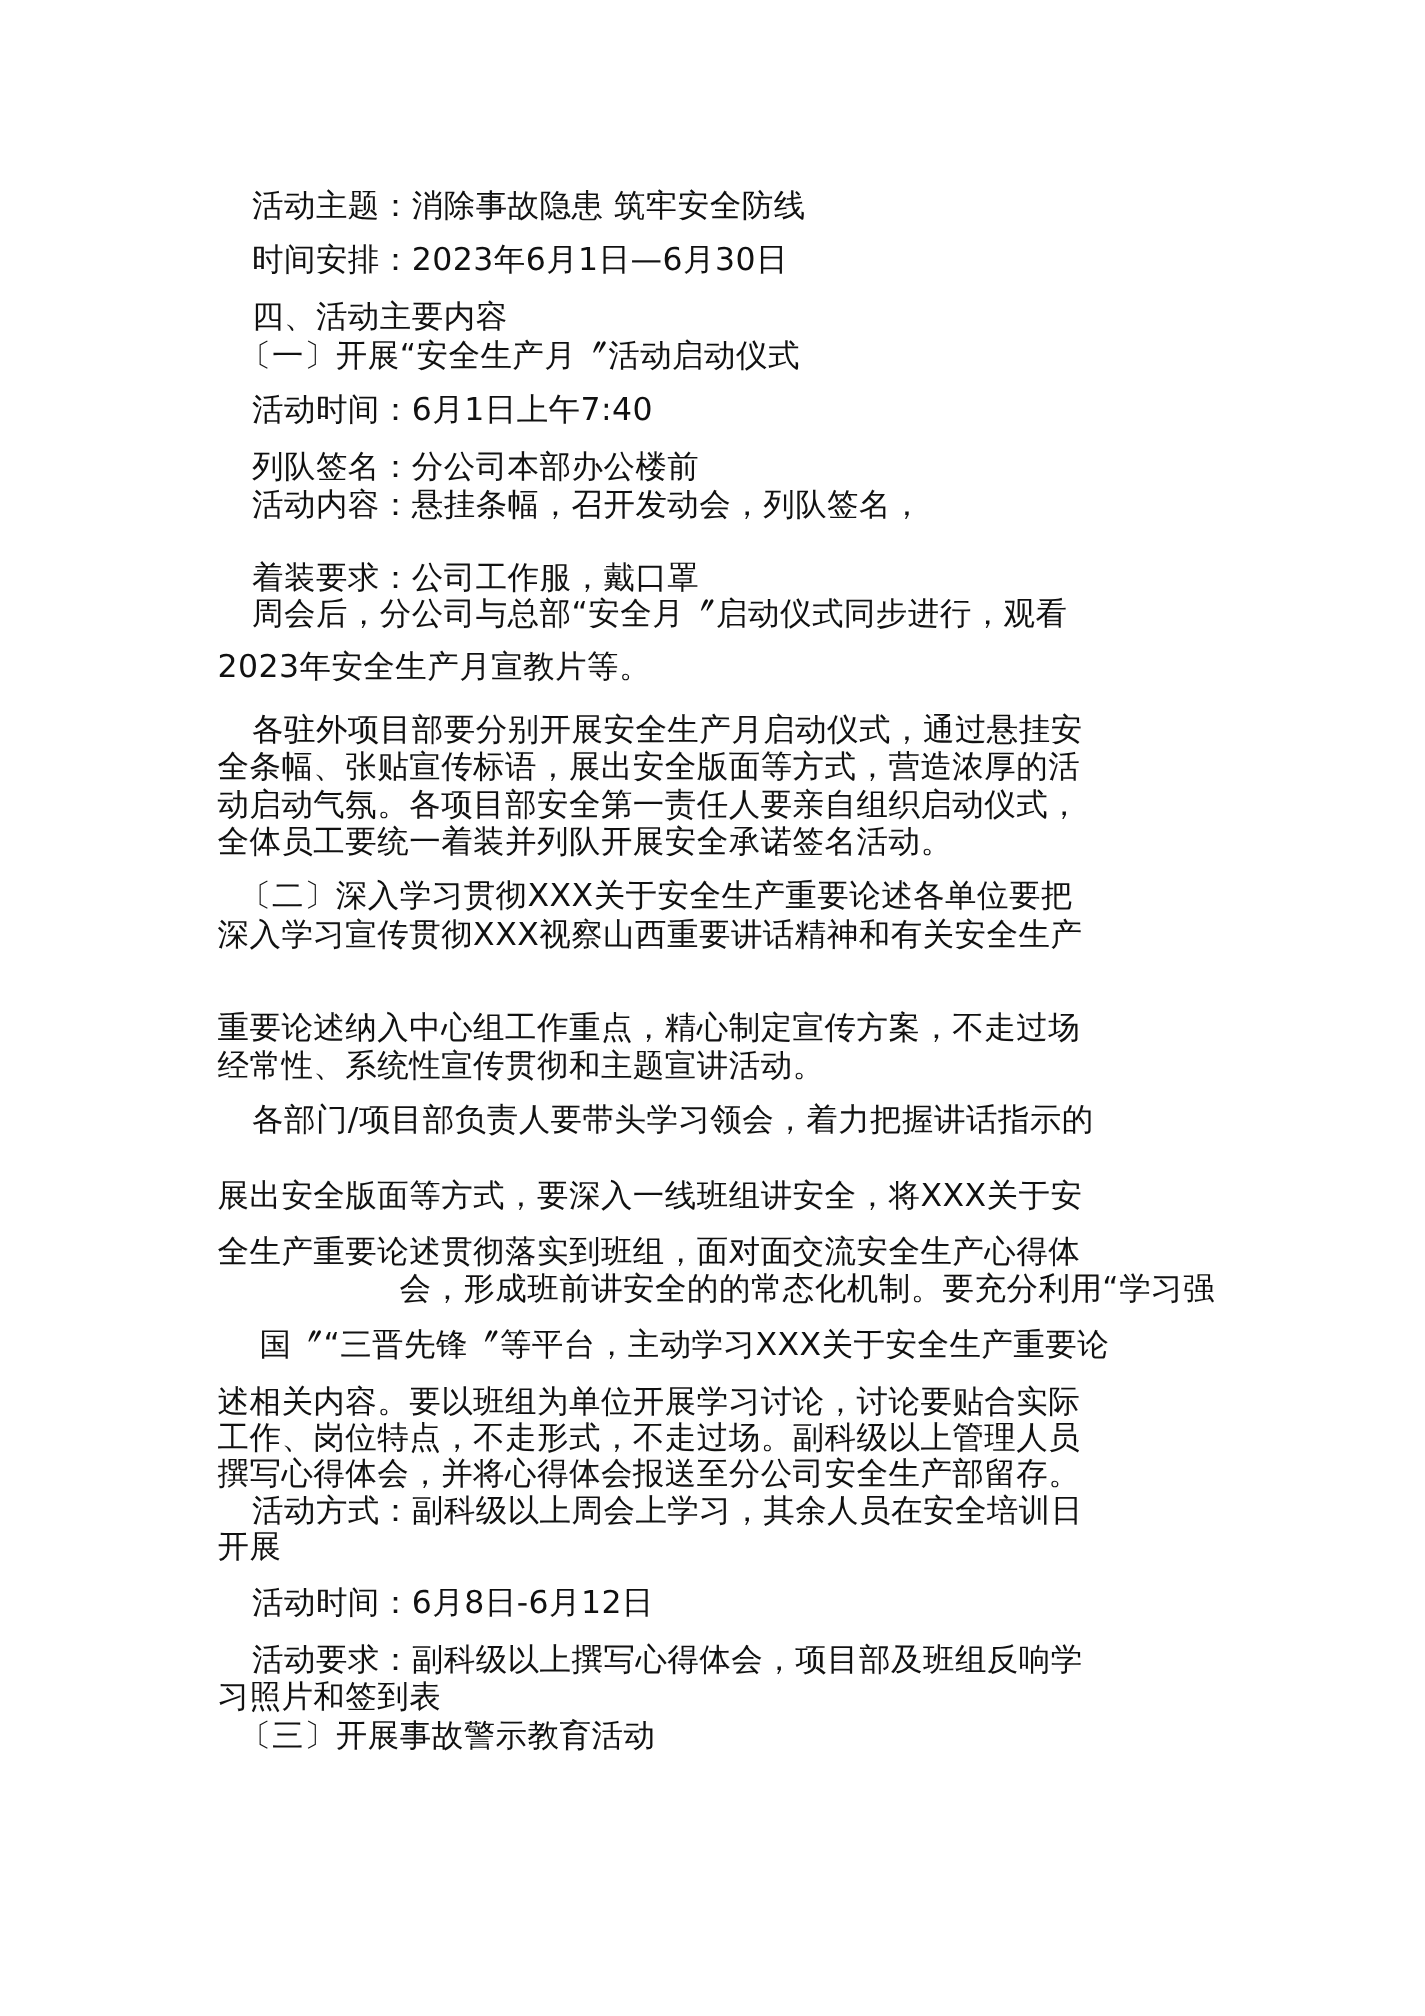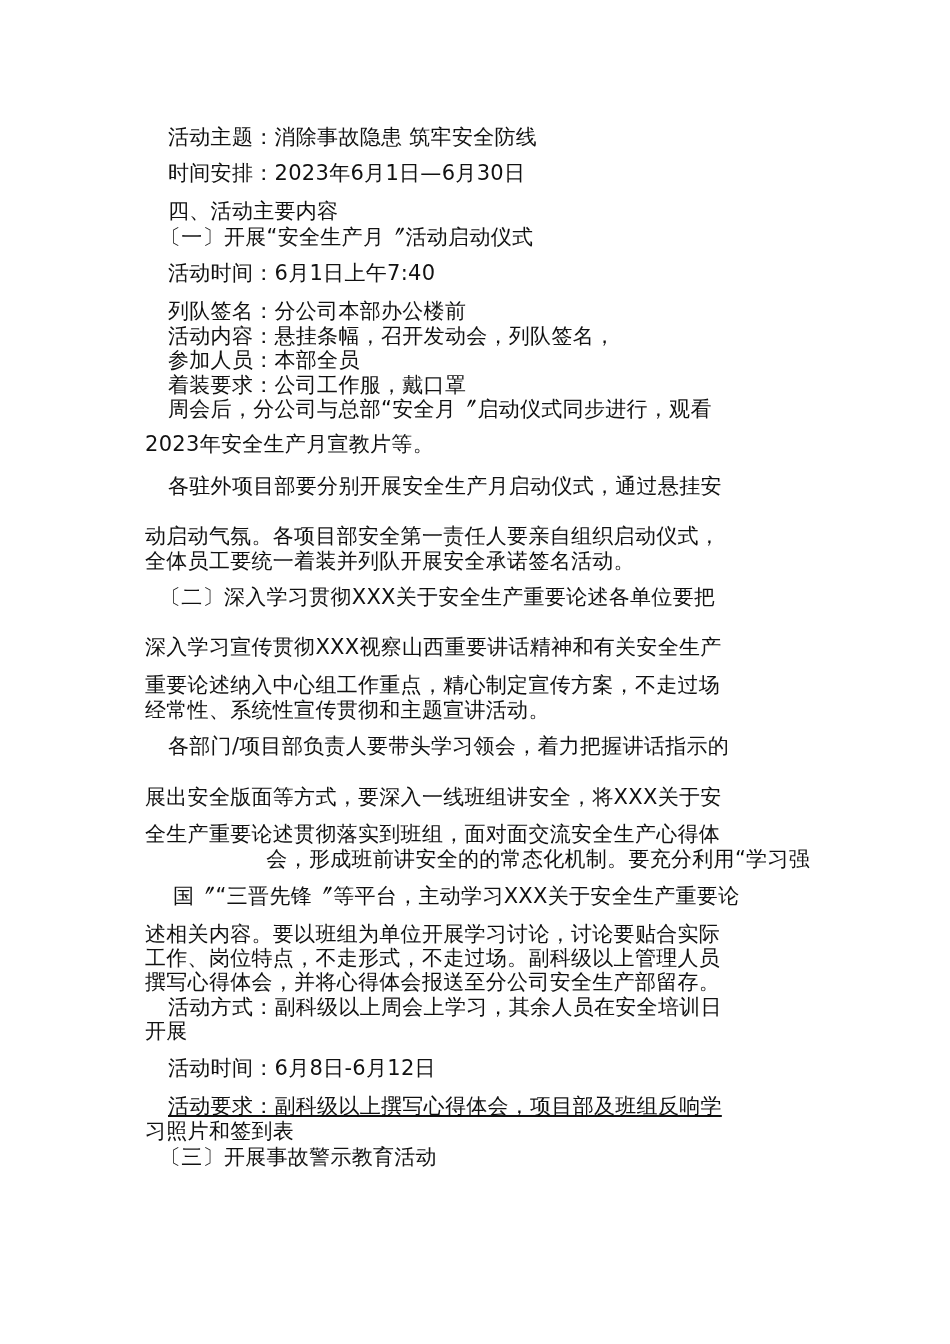--- a/index.html
+++ b/index.html
@@ -23,38 +23,38 @@
 <body>
 
 <div class="page" id="page">
     <div class="line ind" style="top: 124px;">活动主题：消除事故隐患 筑牢安全防线</div>
     <div class="line ind" style="top: 160px;">时间安排：2023年6月1日—6月30日</div>
     <div class="line ind" style="top: 198px;">四、活动主要内容</div>
     <div class="line sub" style="top: 224px;">〔一〕开展“安全生产月〞活动启动仪式</div>
     <div class="line ind" style="top: 260px;">活动时间：6月1日上午7:40</div>
     <div class="line ind" style="top: 298px;">列队签名：分公司本部办公楼前</div>
     <div class="line ind" style="top: 323px;">活动内容：悬挂条幅，召开发动会，列队签名，</div>
-    <div class="line ind" style="top: 347px;">参加人员：本部全员</div>
     <div class="line ind" style="top: 372px;">着装要求：公司工作服，戴口罩</div>
     <div class="line ind" style="top: 396px;">周会后，分公司与总部“安全月〞启动仪式同步进行，观看</div>
     <div class="line" style="top: 431px;">2023年安全生产月宣教片等。</div>
     <div class="line ind" style="top: 473px;">各驻外项目部要分别开展安全生产月启动仪式，通过悬挂安</div>
+    <div class="line" style="top: 498px;">全条幅、张贴宣传标语，展出安全版面等方式，营造浓厚的活</div>
     <div class="line" style="top: 523px;">动启动气氛。各项目部安全第一责任人要亲自组织启动仪式，</div>
     <div class="line" style="top: 548px;">全体员工要统一着装并列队开展安全承诺签名活动。</div>
     <div class="line sub" style="top: 584px;">〔二〕深入学习贯彻XXX关于安全生产重要论述各单位要把</div>
-    <div class="line" style="top: 634px;">深入学习宣传贯彻XXX视察山西重要讲话精神和有关安全生产</div>
+    <div class="line" style="top: 610px;">深入学习宣传贯彻XXX视察山西重要讲话精神和有关安全生产</div>
     <div class="line" style="top: 672px;">重要论述纳入中心组工作重点，精心制定宣传方案，不走过场</div>
     <div class="line" style="top: 697px;">经常性、系统性宣传贯彻和主题宣讲活动。</div>
     <div class="line ind" style="top: 733px;">各部门/项目部负责人要带头学习领会，着力把握讲话指示的</div>
     <div class="line" style="top: 784px;">展出安全版面等方式，要深入一线班组讲安全，将XXX关于安</div>
     <div class="line" style="top: 821px;">全生产重要论述贯彻落实到班组，面对面交流安全生产心得体</div>
     <div class="line" style="top: 846px; text-align: right;">会，形成班前讲安全的的常态化机制。要充分利用“学习强</div>
     <div class="line" style="top: 883px; margin-left: 28px;">国〞“三晋先锋〞等平台，主动学习XXX关于安全生产重要论</div>
     <div class="line" style="top: 921px;">述相关内容。要以班组为单位开展学习讨论，讨论要贴合实际</div>
     <div class="line" style="top: 945px;">工作、岗位特点，不走形式，不走过场。副科级以上管理人员</div>
     <div class="line" style="top: 969px;">撰写心得体会，并将心得体会报送至分公司安全生产部留存。</div>
     <div class="line ind" style="top: 994px;">活动方式：副科级以上周会上学习，其余人员在安全培训日</div>
     <div class="line" style="top: 1018px;">开展</div>
     <div class="line ind" style="top: 1055px;">活动时间：6月8日-6月12日</div>
-    <div class="line ind" style="top: 1093px; text-decoration: underline;">活动要求：副科级以上撰写心得体会，项目部及班组反响学</div>
+    <div class="line ind" style="top: 1093px;">活动要求：副科级以上撰写心得体会，项目部及班组反响学</div>
     <div class="line" style="top: 1118px;">习照片和签到表</div>
     <div class="line sub" style="top: 1144px;">〔三〕开展事故警示教育活动</div>
   </div>
 
 </body></html>

